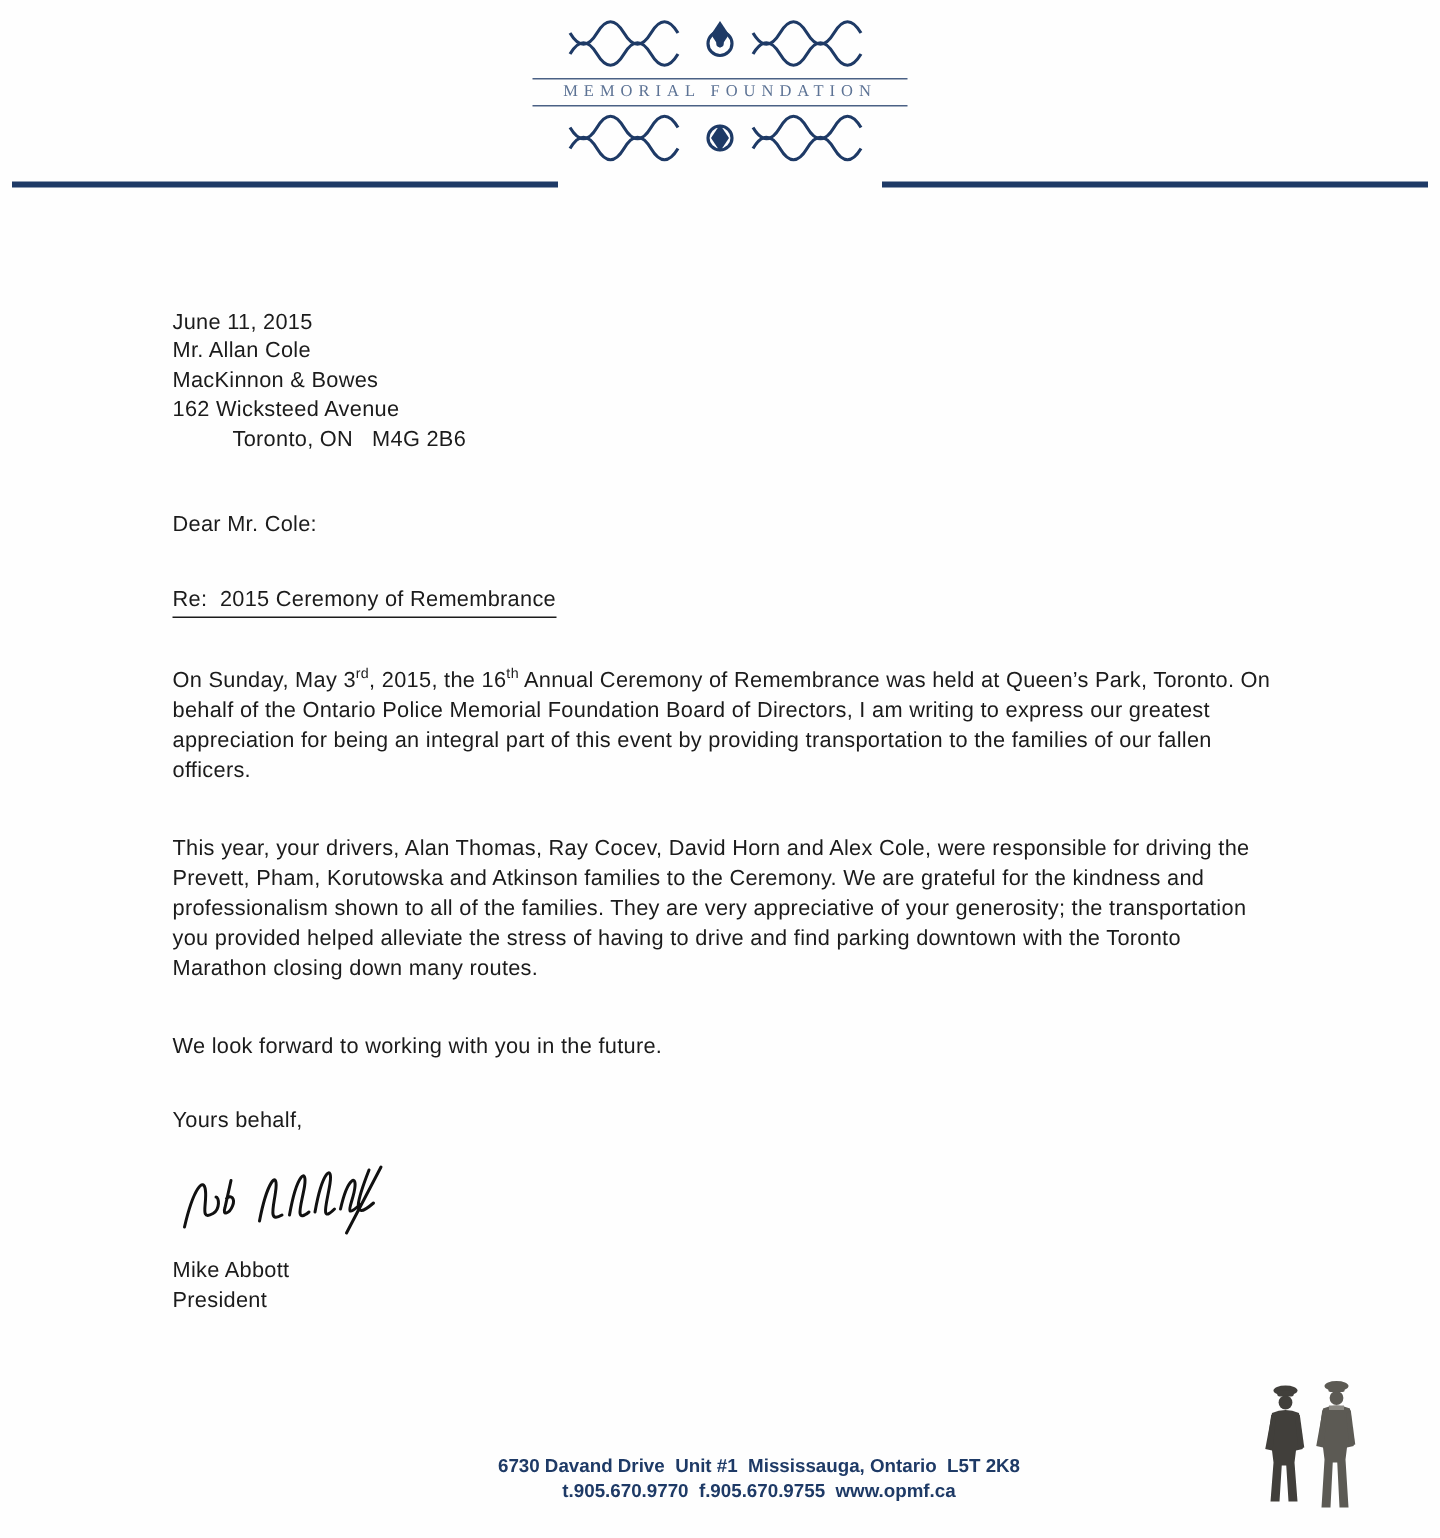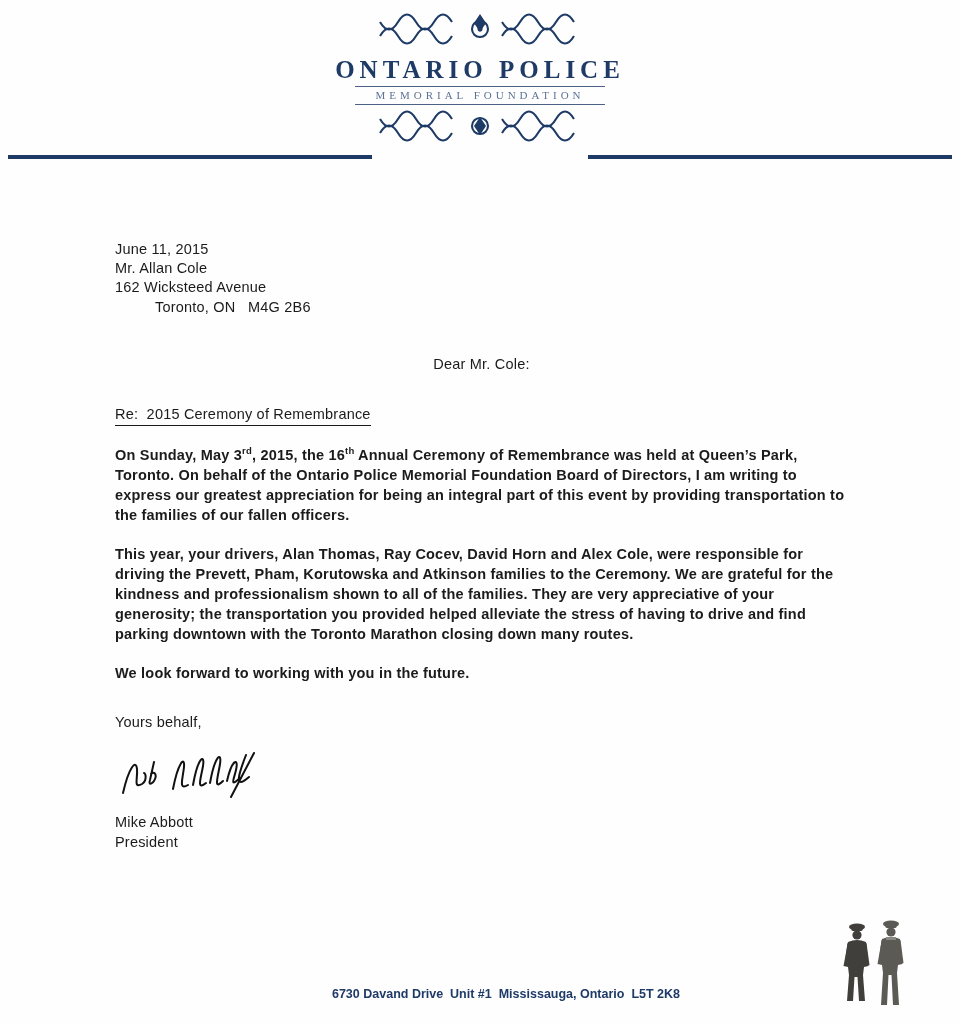--- a/index.html
+++ b/index.html
@@ -58,29 +58,29 @@
   .letter-body{
     padding:80px 112px 0 115px;
     font-size:14.5px;
     line-height:20px;
     letter-spacing:.2px;
     color:var(--ink);
   }
   .date{}
   .recipient div{line-height:19.5px;}
   .pre{white-space:pre-wrap;margin-left:40px;}
-  .salutation{margin-top:37px;text-align:center;}
+  .salutation{margin-top:37px;}
   .subject{margin-top:30px;font-weight:400;}
   .subject span{
     display:inline-block;
     border-bottom:1.5px solid var(--ink);
     padding-bottom:1px;
     white-space:pre-wrap;
   }
-  .para{margin-top:19px;text-align:left;font-weight:bold;}
+  .para{margin-top:32px;text-align:left;}
   .para sup{font-size:9.5px;line-height:0;vertical-align:6px;}
   .closing{margin-top:29px;}
 
   .signature-block{margin-top:8px;height:72px;display:flex;align-items:center;}
   .signature-block svg{color:#111;}
 
   .signer{line-height:20px;}
 
   
   .footer{
@@ -112,21 +112,20 @@
         <path d="M6 26 q9 -15 18 0 t18 0 t18 0 t18 0"></path>
         <path d="M6 12 q9 15 18 0 t18 0 t18 0 t18 0"></path>
         <path d="M128 26 q9 -15 18 0 t18 0 t18 0 t18 0"></path>
         <path d="M128 12 q9 15 18 0 t18 0 t18 0 t18 0"></path>
         <circle cx="106" cy="19" r="8"></circle>
       </g>
       <path d="M106 4 l6 9 -6 9 -6 -9 z" fill="currentColor"></path>
       <circle cx="106" cy="19" r="2.5" fill="currentColor"></circle>
     </svg>
 
-    <div class="org-name">ONTARIO POLICE</div>
 
     <div class="org-sub-wrap">
       <div class="org-sub-rule"></div>
       <div class="org-subtitle">MEMORIAL FOUNDATION</div>
       <div class="org-sub-rule"></div>
     </div>
 
     <svg class="ornament" width="212" height="36" viewBox="0 0 212 36" aria-hidden="true">
       <g fill="none" stroke="currentColor" stroke-width="2.1">
         <path d="M6 24 q9 -15 18 0 t18 0 t18 0 t18 0"></path>
@@ -145,20 +144,21 @@
     <div class="gap"></div>
     <div class="seg"></div>
   </div>
 
   <div class="letter-body">
 
     <div class="date">June 11, 2015</div>
 
     <div class="recipient">
       <div>Mr. Allan Cole</div>
+      <div>MacKinnon &amp; Bowes</div>
       <div>162 Wicksteed Avenue</div>
       <div class="pre">Toronto, ON   M4G 2B6</div>
     </div>
 
     <div class="salutation">Dear Mr. Cole:</div>
 
     <div class="subject">
       <span>Re:  2015 Ceremony of Remembrance</span>
     </div>
 
@@ -188,20 +188,21 @@
 
     <div class="signer">
       <div>Mike Abbott</div>
       <div>President</div>
     </div>
 
   </div>
 
   <div class="footer">
     <div class="pre">6730 Davand Drive  Unit #1  Mississauga, Ontario  L5T 2K8</div>
+    <div class="pre">t.905.670.9770  f.905.670.9755  www.opmf.ca</div>
   </div>
 
   <svg class="statue" width="82" height="92" viewBox="0 0 82 92" aria-hidden="true">
 
     <g fill="#413f3b">
       <ellipse cx="23" cy="8" rx="8" ry="3.4"></ellipse>
       <rect x="17.5" y="8" width="11" height="4" rx="1.5"></rect>
       <circle cx="23" cy="16" r="4.6"></circle>
       <path d="M14 23 q9 -4 18 0 l2.5 24 -4.5 1 -1 8 2 26 -6 0 -1.5 -24 -3 0 -1.5 24 -6 0 2 -26 -1 -8 -4.5 -1 z"></path>
       <path d="M13.5 24 l-3 22 4 1 2 -20 z"></path>

